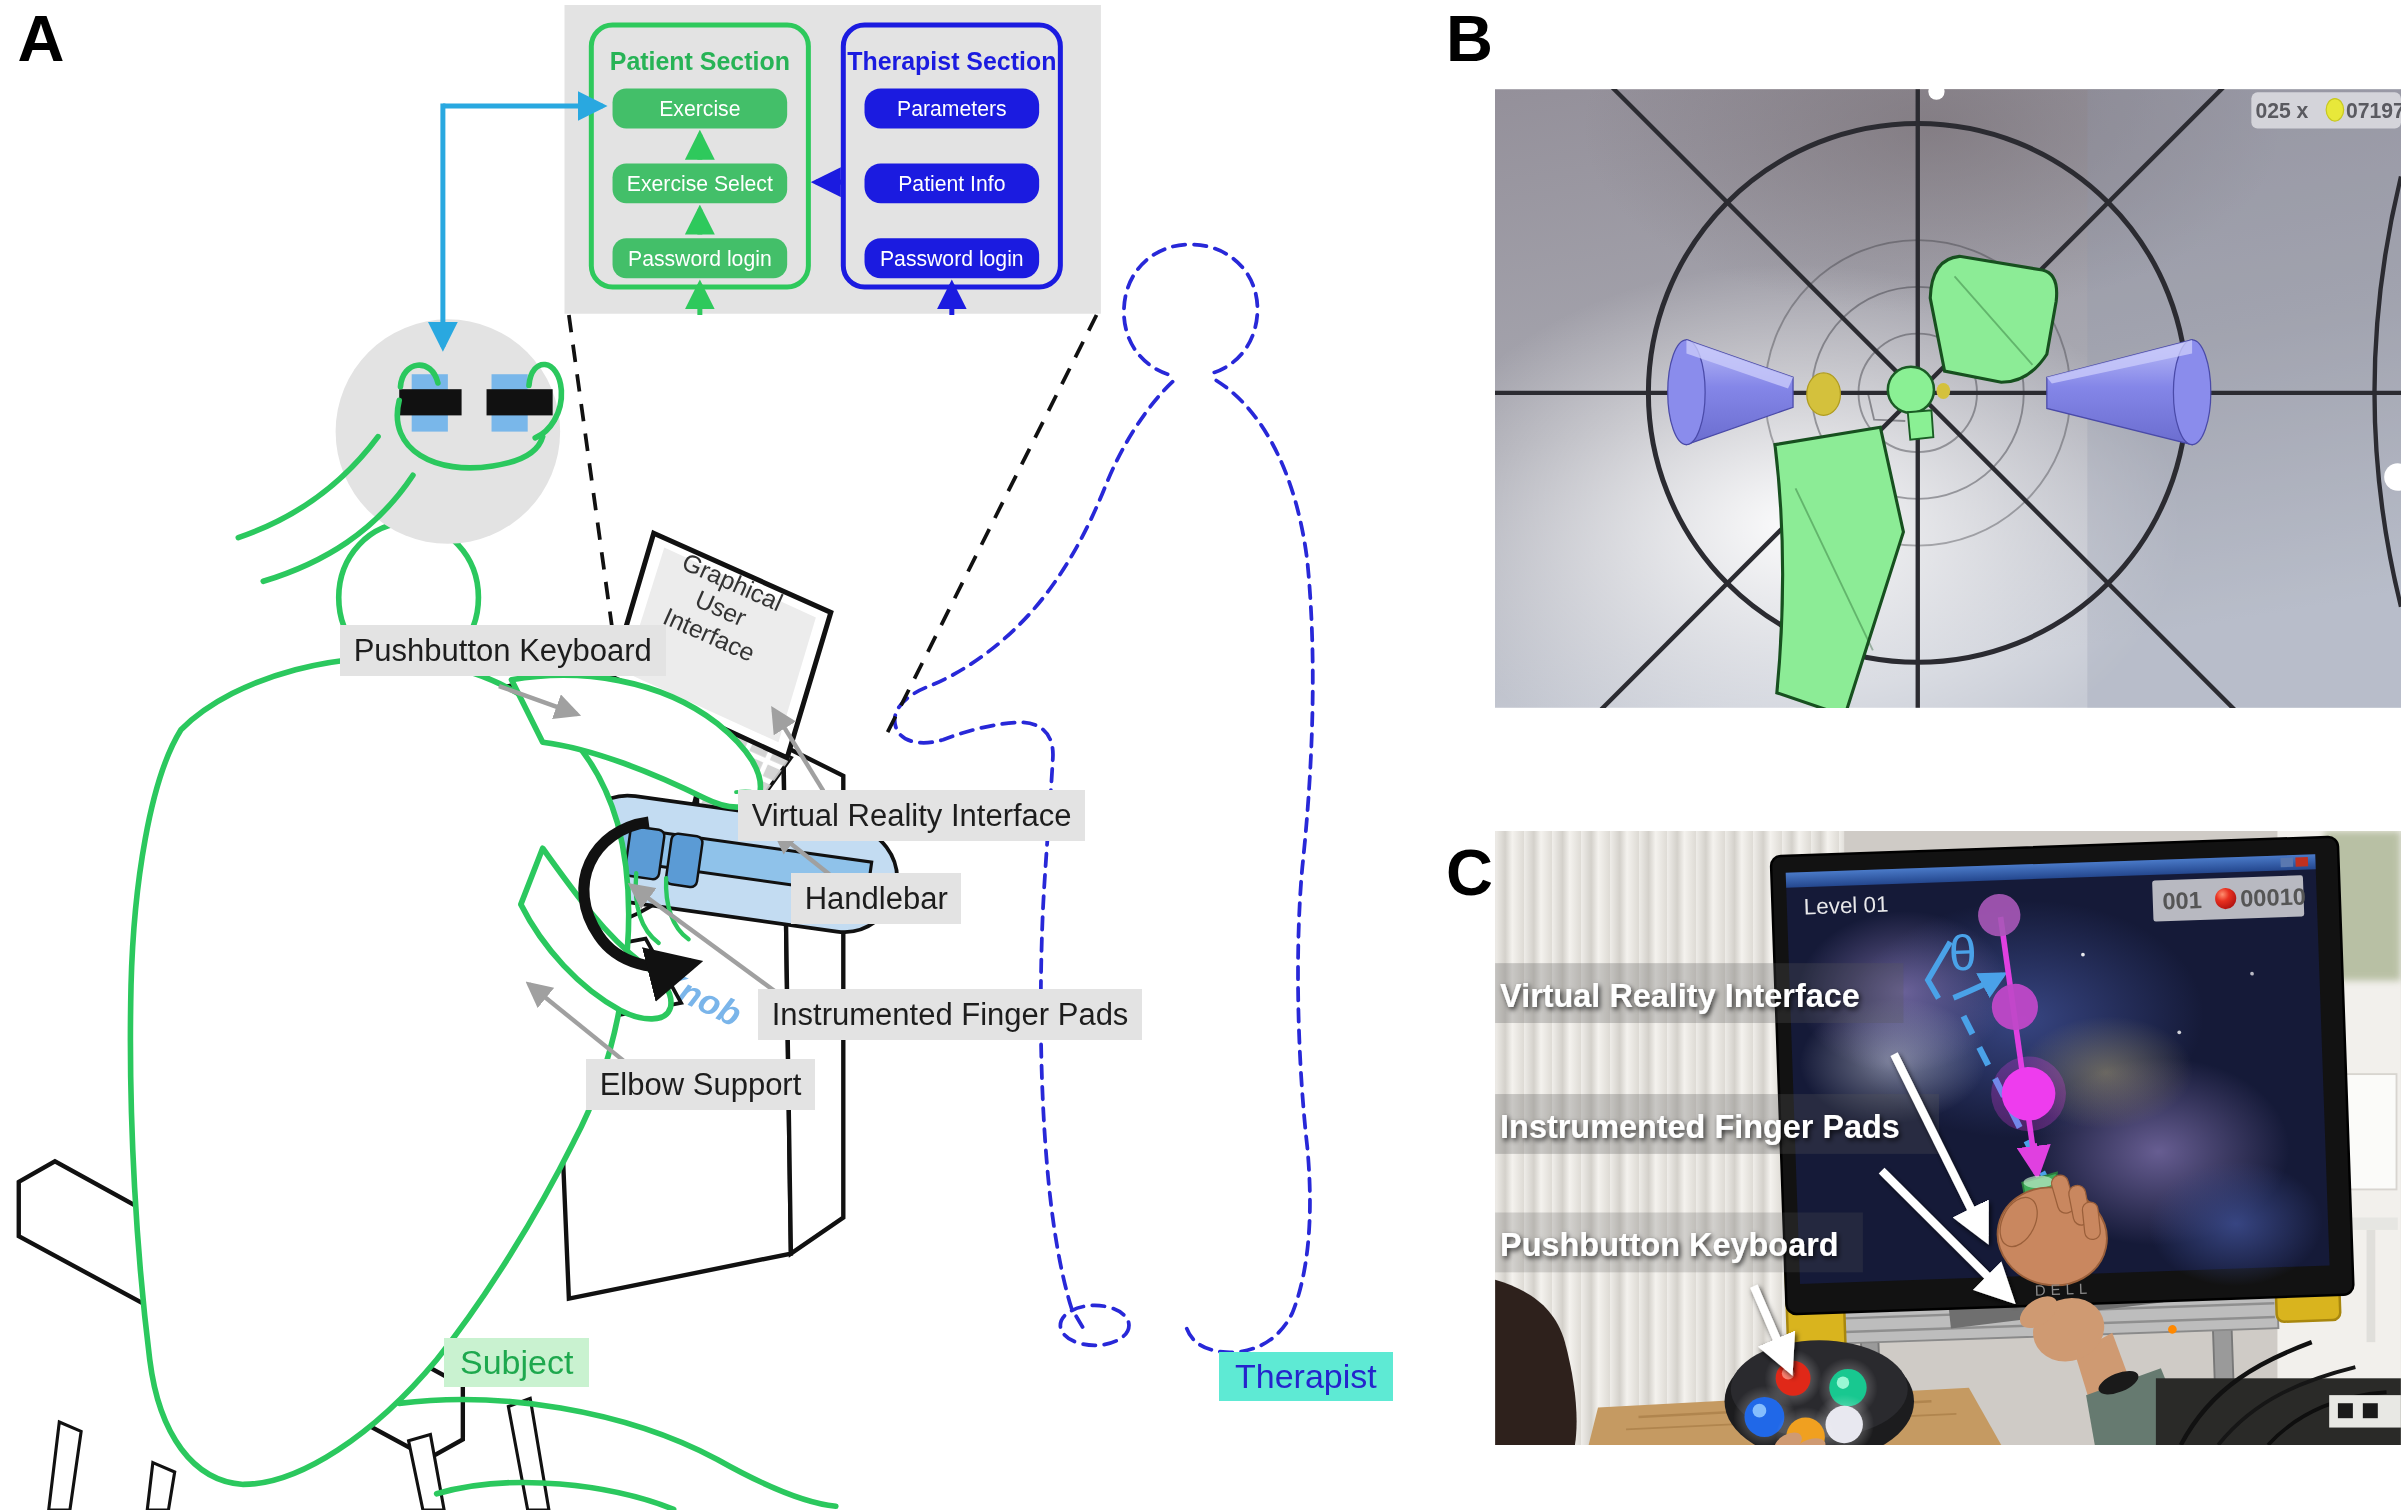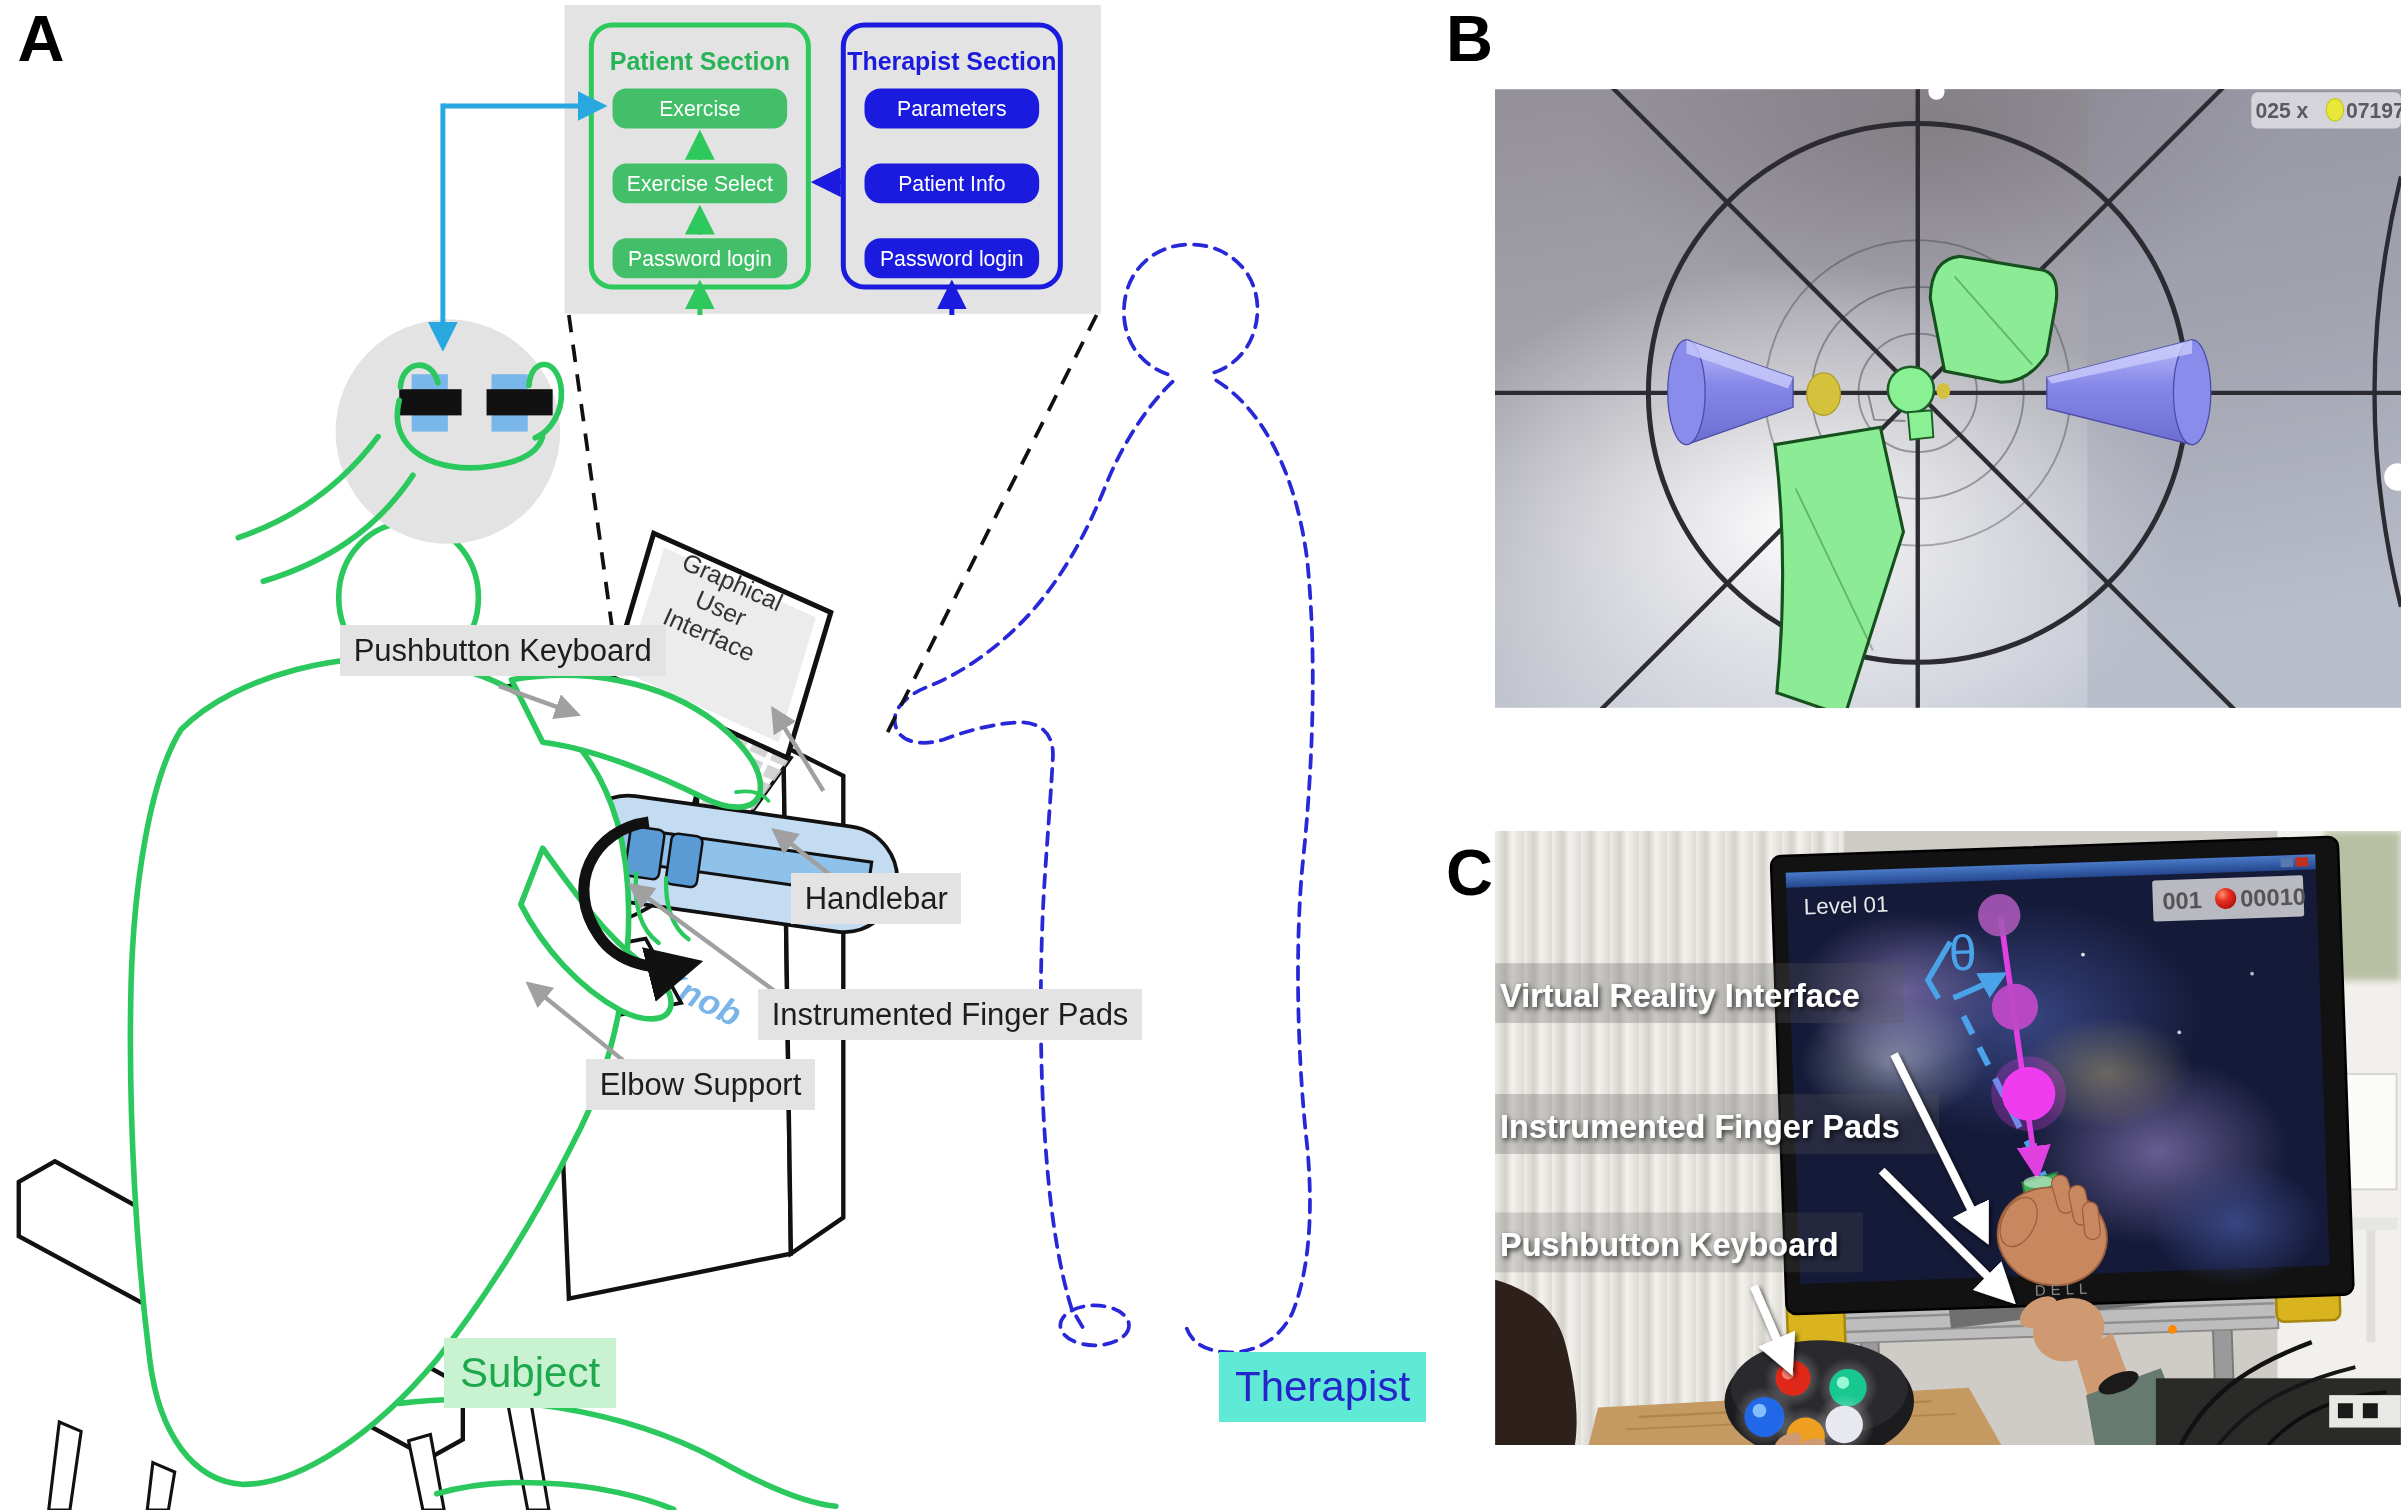--- a/index.html
+++ b/index.html
@@ -2,21 +2,21 @@
 <html style="font-size:10px"><head>
 <meta charset="utf-8">
 <style>
   html,body{margin:0;padding:0;background:#fff;}
   .page{position:relative;width:2401px;height:1510px;background:#fff;overflow:hidden;
         font-family:"Liberation Sans", sans-serif;}
   svg{position:absolute;display:block;}
   .corner{position:absolute;font-weight:bold;font-size:65px;color:#000;line-height:1;}
   .plabel{position:absolute;background:#e3e3e3;color:#1d1d1d;font-size:31px;
           padding:7.5px 13.7px;white-space:nowrap;line-height:1.15;}
-  .tag{position:absolute;font-size:42px;padding:11px 16px;white-space:nowrap;}
+  .tag{position:absolute;font-size:34px;padding:5px 16px;white-space:nowrap;}
   .tag.subject{background:#c9f2d0;color:#1ea84e;}
   .tag.therapist{background:#5eead4;color:#2525cc;}
   text{font-family:"Liberation Sans", sans-serif;}
 </style>
 </head>
 <body>
 
 <div class="page">
 
   <svg style="left:0;top:0" width="1497" height="1510" viewBox="0 0 2400 2421">
@@ -189,20 +189,21 @@
     </g>
 
     <g stroke="#29a8e0" stroke-width="8" fill="none">
       <line x1="710" y1="170" x2="966" y2="170" marker-end="url(#mCyan)"></line>
       <line x1="710" y1="166" x2="710" y2="556" marker-end="url(#mCyan)"></line>
     </g>
   </svg>
 
   <div class="corner" style="left:17.5px;top:6.2px">A</div>
   <div class="plabel" style="left:340px;top:625px">Pushbutton Keyboard</div>
+  <div class="plabel" style="left:738px;top:790px">Virtual Reality Interface</div>
   <div class="plabel" style="left:791px;top:873px">Handlebar</div>
   <div class="plabel" style="left:758px;top:989px">Instrumented Finger Pads</div>
   <div class="plabel" style="left:586px;top:1059px">Elbow Support</div>
   <div class="tag subject" style="left:444px;top:1338px">Subject</div>
   <div class="tag therapist" style="left:1219px;top:1352px">Therapist</div>
   <div class="corner" style="left:1446px;top:6.2px">B</div>
   <div class="corner" style="left:1446px;top:840px">C</div>
 
   <svg style="left:1495px;top:89px" width="906" height="619" viewBox="0 0 1453 992">
     <defs>

